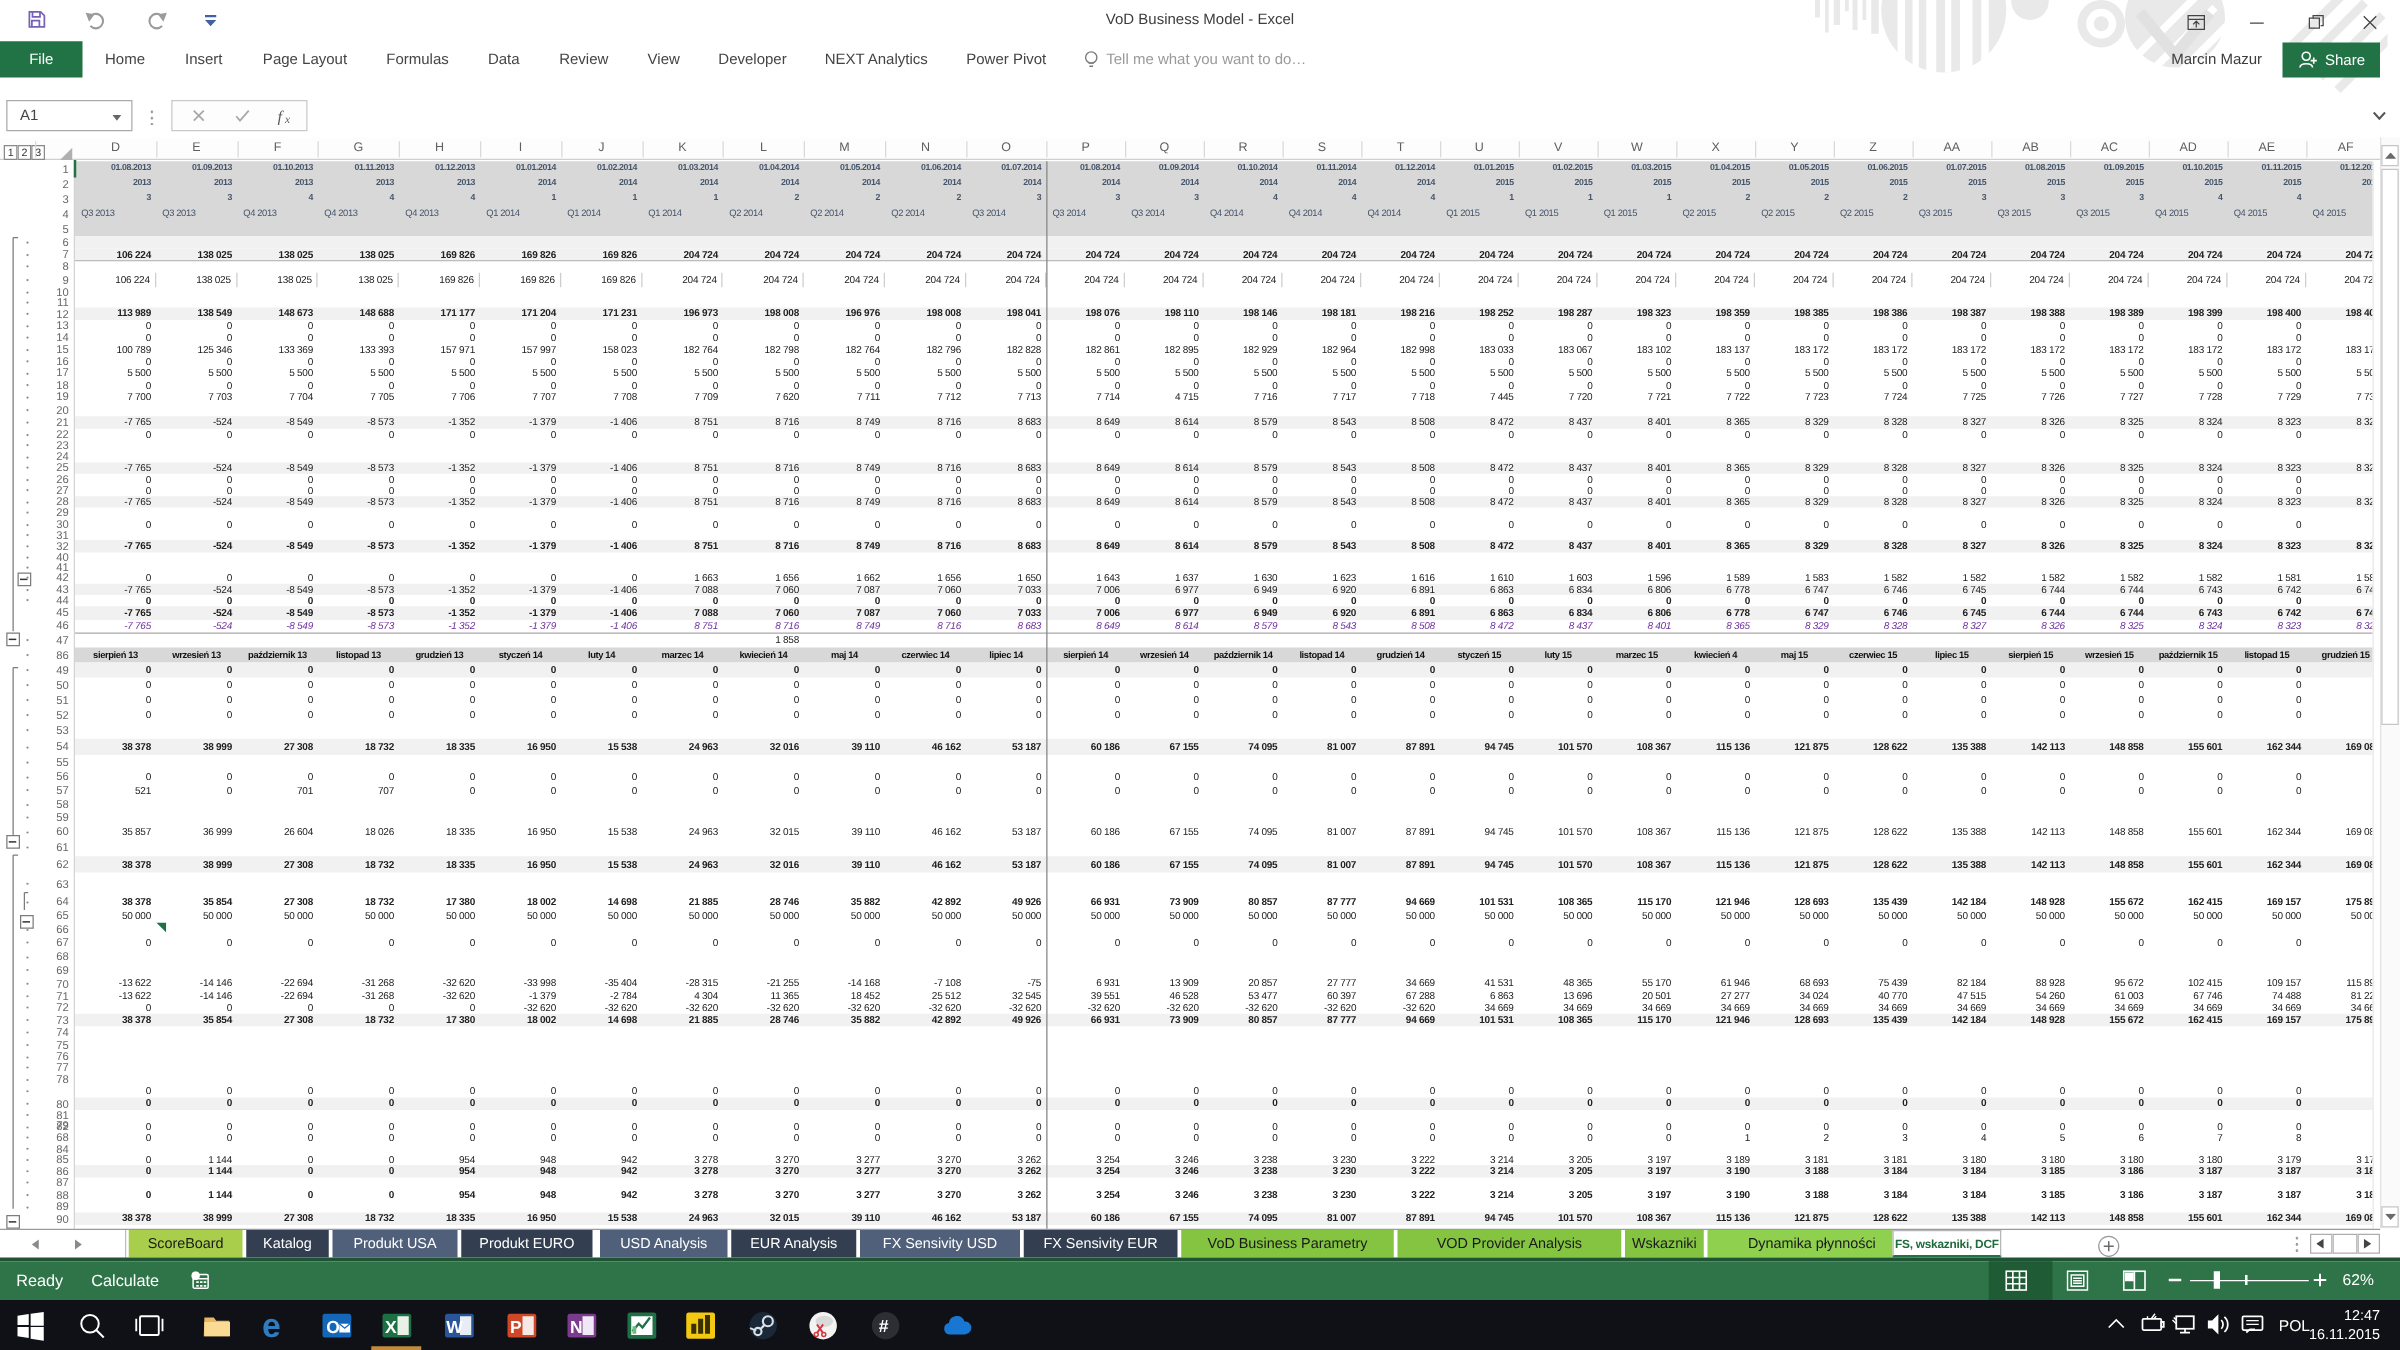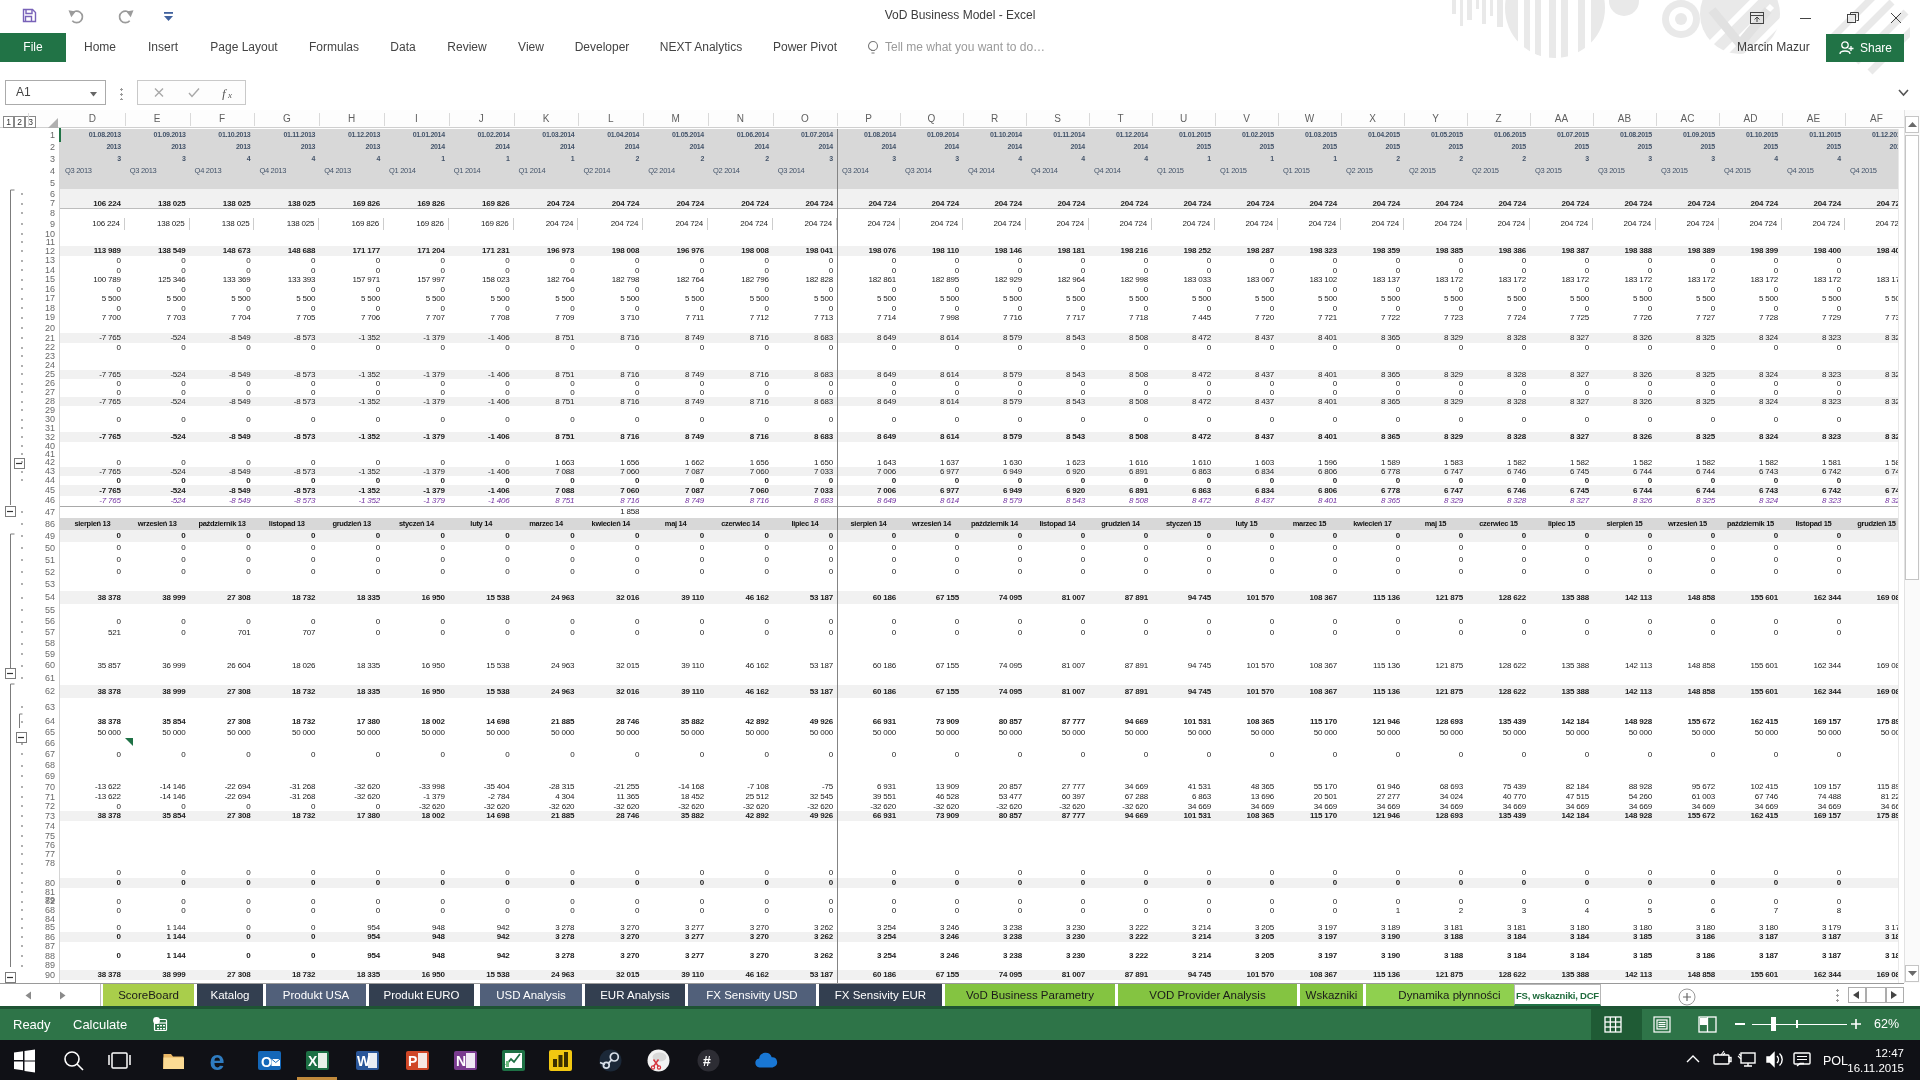--- a/index.html
+++ b/index.html
@@ -631,26 +631,26 @@
 <div class="rn" style="top:303.5px;height:9.5px;line-height:9.5px">18</div>
 <div class="row " style="top:313px;height:9.5px;line-height:9.5px">
       <span class="c" style="width:64.8px">7 700</span>
       <span class="c" style="width:64.8px">7 703</span>
       <span class="c" style="width:64.8px">7 704</span>
       <span class="c" style="width:64.8px">7 705</span>
       <span class="c" style="width:64.8px">7 706</span>
       <span class="c" style="width:64.8px">7 707</span>
       <span class="c" style="width:64.8px">7 708</span>
       <span class="c" style="width:64.8px">7 709</span>
-      <span class="c" style="width:64.8px">3 710</span>
+      <span class="c" style="width:64.8px">7 620</span>
       <span class="c" style="width:64.8px">7 711</span>
       <span class="c" style="width:64.8px">7 712</span>
       <span class="c" style="width:64.2px">7 713</span>
       <span class="c" style="width:63.0px">7 714</span>
-      <span class="c" style="width:63.0px">7 998</span>
+      <span class="c" style="width:63.0px">4 715</span>
       <span class="c" style="width:63.0px">7 716</span>
       <span class="c" style="width:63.0px">7 717</span>
       <span class="c" style="width:63.0px">7 718</span>
       <span class="c" style="width:63.0px">7 445</span>
       <span class="c" style="width:63.0px">7 720</span>
       <span class="c" style="width:63.0px">7 721</span>
       <span class="c" style="width:63.0px">7 722</span>
       <span class="c" style="width:63.0px">7 723</span>
       <span class="c" style="width:63.0px">7 724</span>
       <span class="c" style="width:63.0px">7 725</span>
@@ -1137,21 +1137,21 @@
       <span class="c" style="width:64.8px">czerwiec 14</span>
       <span class="c" style="width:64.2px">lipiec 14</span>
       <span class="c" style="width:63.0px">sierpień 14</span>
       <span class="c" style="width:63.0px">wrzesień 14</span>
       <span class="c" style="width:63.0px">październik 14</span>
       <span class="c" style="width:63.0px">listopad 14</span>
       <span class="c" style="width:63.0px">grudzień 14</span>
       <span class="c" style="width:63.0px">styczeń 15</span>
       <span class="c" style="width:63.0px">luty 15</span>
       <span class="c" style="width:63.0px">marzec 15</span>
-      <span class="c" style="width:63.0px">kwiecień 17</span>
+      <span class="c" style="width:63.0px">kwiecień 4</span>
       <span class="c" style="width:63.0px">maj 15</span>
       <span class="c" style="width:63.0px">czerwiec 15</span>
       <span class="c" style="width:63.0px">lipiec 15</span>
       <span class="c" style="width:63.0px">sierpień 15</span>
       <span class="c" style="width:63.0px">wrzesień 15</span>
       <span class="c" style="width:63.0px">październik 15</span>
       <span class="c" style="width:63.0px">listopad 15</span>
       <span class="c" style="width:63.0px">grudzień 15</span>
     </div>
 <div class="rn" style="top:518px;height:12px;line-height:12px">86</div>

